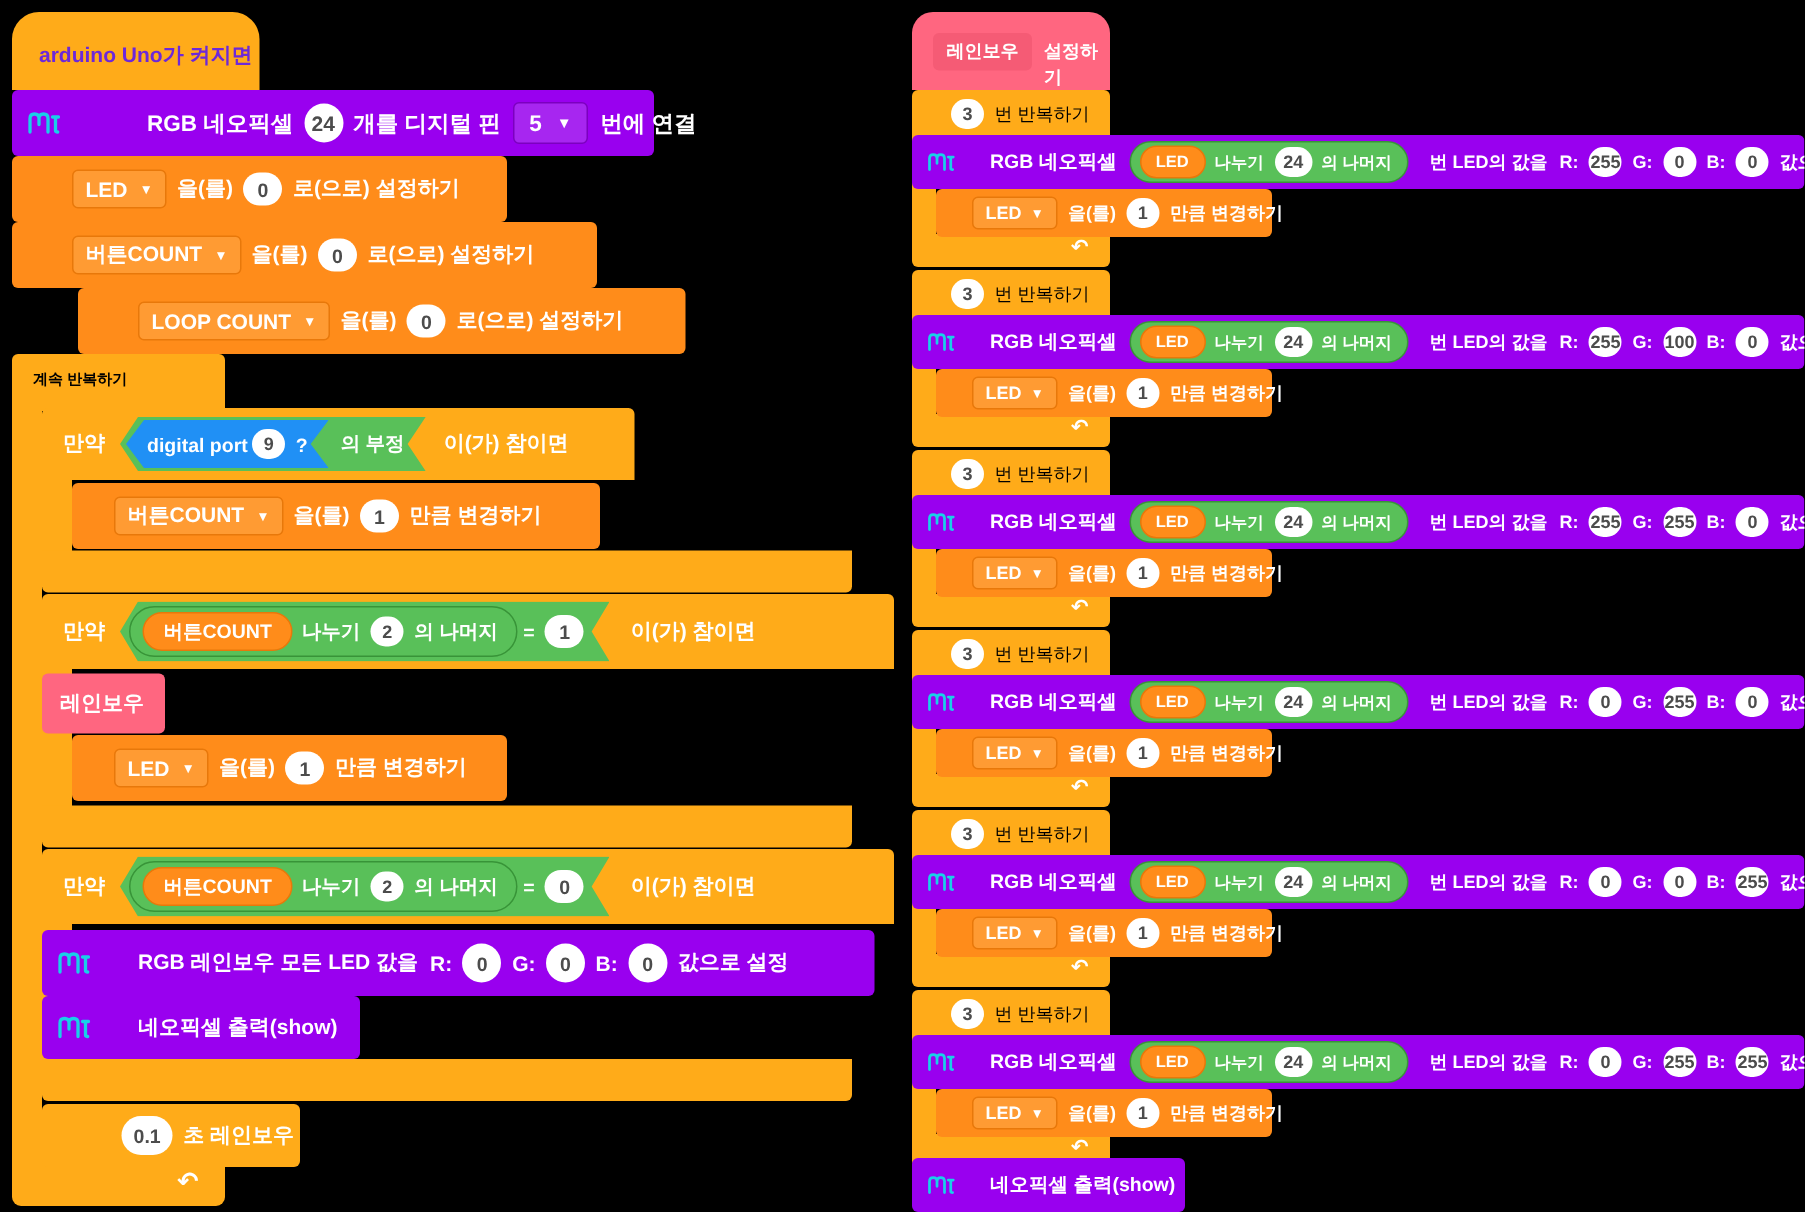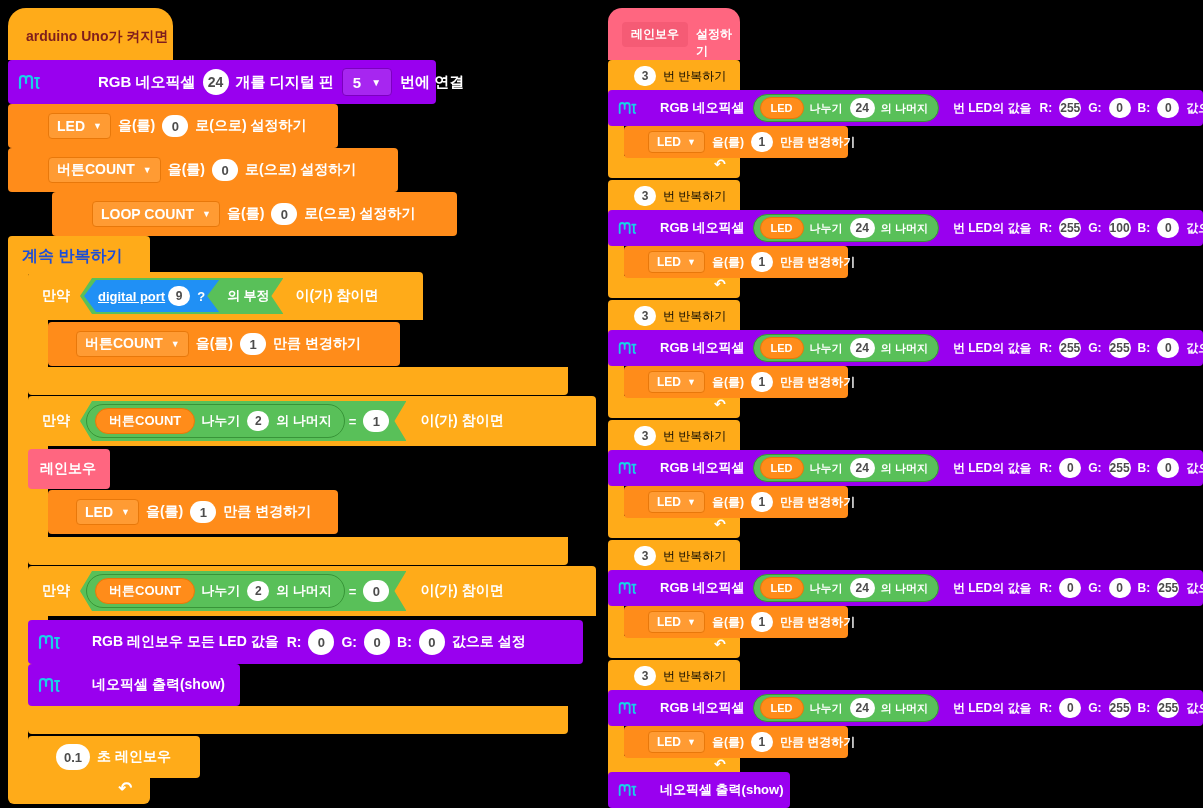--- a/index.html
+++ b/index.html
@@ -147,21 +147,21 @@
     background: #FFAB19;
     border-radius: 18px 18px 0 0;
   }
 </style>
 </head>
 <body>
 
 <div id="canvas">
 
   <div class="hat" style="left:8px; top:8px; width:165px; height:52px;">
-    <span class="lbl" style="position:absolute; left:14px; top:20px; font-size:14px; color:#7f1d1d; font-weight:bold;">arduino Uno가 켜지면</span>
+    <span class="lbl" style="position:absolute; left:14px; top:20px; font-size:14px; color:#6d28d9; font-weight:bold;">arduino Uno가 켜지면</span>
   </div>
 
   <div class="blk c-np" style="left:8px; top:60px; width:428px; height:44px; border-radius:4px;">
     <span class="mlogo">
       <svg viewBox="0 0 24 16" width="24" height="16">
           <path d="M2 14 L2 5 Q2 2 5 2 Q8 2 8 5 L8 9 M8 9 L8 5 Q8 2 11 2 Q14 2 14 5 L14 14 M17 4 L21 4 M19 4 L19 13 Q19 14 20.5 14" fill="none" stroke="#19CFE8" stroke-width="2.2" stroke-linecap="round"></path>
         </svg>
     </span>
     <span class="lbl" style="font-size:15px; margin-left:46px;">RGB 네오픽셀</span>
     <span class="num" style="height:26px; font-size:14px;">24</span>
@@ -197,37 +197,37 @@
     <span class="dd" style="margin-left:40px;">
       <span>LOOP COUNT</span>
       <span class="car">▼</span>
     </span>
     <span class="lbl">을(를)</span>
     <span class="num">0</span>
     <span class="lbl">로(으로) 설정하기</span>
   </div>
 
   <div class="cbar" style="left:8px; top:236px; width:142px; height:38px; border-radius:4px 4px 0 0;">
-    <span class="lbl" style="position:absolute; left:10px; top:10px; font-size:16px; font-weight:bold; color:#1d4ed8;">계속 반복하기</span>
+    <span class="lbl" style="position:absolute; left:10px; top:10px; font-size:10px; font-weight:bold; color:#000000;">계속 반복하기</span>
   </div>
   <div class="cbar" style="left:8px; top:274px; width:20px; height:500px;"></div>
   <div class="cbar" style="left:8px; top:774px; width:142px; height:30px; border-radius:0 0 6px 6px;">
     <span class="loopArrow" style="position:absolute; right:18px; top:4px; font-size:17px; transform:scaleX(-1);">↷</span>
   </div>
 
   <div class="cbar" style="left:28px; top:272px; width:395px; height:48px; border-radius:4px 4px 0 0;">
     <div style="display:flex; align-items:center; height:48px; padding-left:10px;">
       <span class="lbl" style="font-size:14px; font-weight:bold; color:#fff;">만약</span>
       <span class="hex green hex-outer" style="margin-left:6px; clip-path:polygon(12px 0,100% 0,calc(100% - 12px) 50%,100% 100%,12px 100%,0 50%); padding:0 14px 0 4px;">
         <span class="hex blue" style="height:32px; padding:0 14px;">
-          <span style="font-size:13px;text-decoration:underline;">digital port</span>
+          <span style="font-size:13px;">digital port</span>
           <span class="num sm">9</span>
           <span style="margin-left:4px; font-size:13px;">?</span>
         </span>
-        <span style="font-size:13px; margin-left:8px;font-family:Liberation Serif, serif;">의 부정</span>
+        <span style="font-size:13px; margin-left:8px;">의 부정</span>
       </span>
       <span class="lbl" style="font-size:14px; font-weight:bold; color:#fff; margin-left:8px;">이(가) 참이면</span>
     </div>
   </div>
   <div class="cbar" style="left:28px; top:320px; width:20px; height:55px;"></div>
   <div class="cbar" style="left:28px; top:367px; width:540px; height:28px; border-radius:0 0 4px 4px;"></div>
 
   <div class="blk c-data" style="left:48px; top:322px; width:352px; height:44px;">
     <span class="dd" style="margin-left:28px;">
       <span>버튼COUNT</span>
@@ -308,21 +308,21 @@
 
   <div class="blk c-np" style="left:28px; top:664px; width:212px; height:42px;">
     <span class="mlogo">
       <svg viewBox="0 0 24 16" width="24" height="16">
           <path d="M2 14 L2 5 Q2 2 5 2 Q8 2 8 5 L8 9 M8 9 L8 5 Q8 2 11 2 Q14 2 14 5 L14 14 M17 4 L21 4 M19 4 L19 13 Q19 14 20.5 14" fill="none" stroke="#19CFE8" stroke-width="2.2" stroke-linecap="round"></path>
         </svg>
     </span>
     <span class="lbl" style="font-size:14px; margin-left:20px;">네오픽셀 출력(show)</span>
   </div>
 
-  <div class="blk c-ctrl" style="left:28px; top:736px; width:172px; height:42px;">
+  <div class="blk c-ctrl" style="left:28px; top:736px; width:172px; height:42px;justify-content:flex-end;">
     <span class="num" style="margin-left:28px; height:26px;">0.1</span>
     <span class="lbl" style="font-size:14px;">초 레인보우</span>
   </div>
 
   <div style="position:absolute; left:608px; top:8px; width:132px; height:52px; background:#FF6680; border-radius:14px 14px 0 0;">
     <span style="position:absolute; left:14px; top:14px; background:#F55B75; border-radius:4px; padding:4px 9px; color:#fff; font-size:12px; font-weight:bold;">레인보우</span>
     <span style="position:absolute; left:88px; top:18px; color:#fff; font-size:12px; font-weight:bold;">설정하기</span>
   </div>
 
   <div id="repeat-groups">

